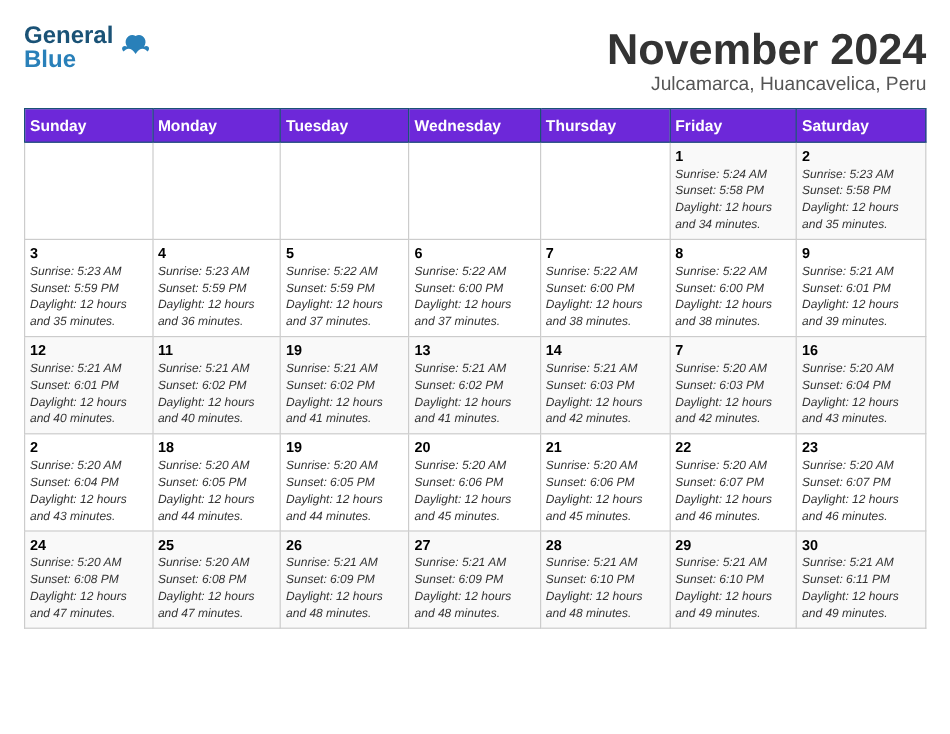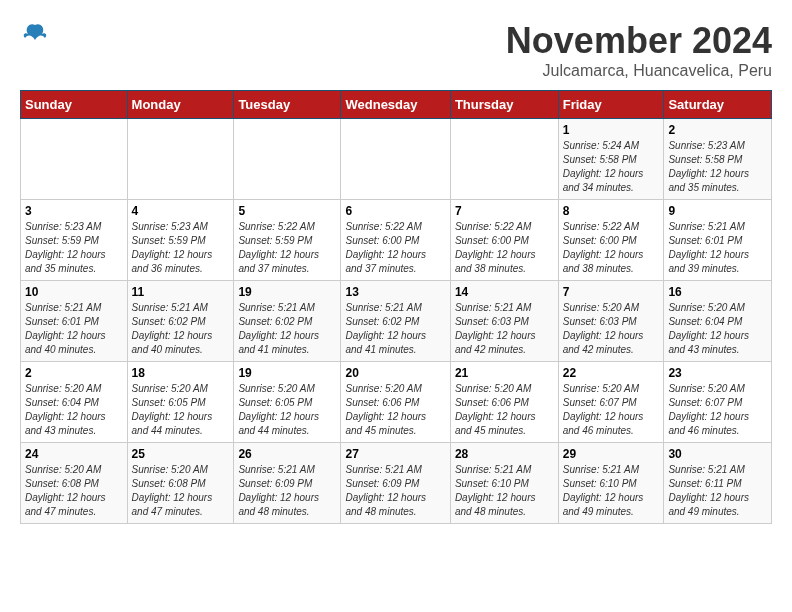--- a/index.html
+++ b/index.html
@@ -33,21 +33,21 @@
     .location {
       font-size: 16px;
       color: #555;
     }
     table {
       width: 100%;
       border-collapse: collapse;
       font-size: 11px;
     }
     thead tr th {
-      background-color: #b91c1c;
+      background-color: #6d28d9;
       color: white;
       padding: 6px 4px;
       text-align: left;
       font-size: 13px;
       font-weight: bold;
       border: 1px solid #1a5276;
     }
     tbody tr td {
       border: 1px solid #ccc;
       vertical-align: top;
@@ -75,20 +75,24 @@
     .empty-cell {
       background: #fff !important;
     }
   </style>
 </head>
 <body>
 
 <div class="header">
   <div class="logo">
     <div style="display:flex; align-items:center; gap:4px;">
+      <div style="display:flex; flex-direction:column; line-height:1;">
+        <span style="font-size:20px; font-weight:bold; color:#1a5276;">General</span>
+        <span style="font-size:20px; font-weight:bold; color:#2980b9;">Blue</span>
+      </div>
       <svg width="30" height="30" viewBox="0 0 30 30">
         <path d="M15 5 C10 2, 4 8, 8 14 C5 12, 2 15, 5 18 C8 14, 12 15, 15 20 C18 15, 22 14, 25 18 C28 15, 25 12, 22 14 C26 8, 20 2, 15 5Z" fill="#2980b9"></path>
       </svg>
     </div>
   </div>
   <div class="title-section">
     <div class="month-title">November 2024</div>
     <div class="location">Julcamarca, Huancavelica, Peru</div>
   </div>
 </div>
@@ -173,21 +177,21 @@
         <td>
           <span class="day-num">9</span>
           <div class="day-info" style="white-space: pre-line;">Sunrise: 5:21 AM
 Sunset: 6:01 PM
 Daylight: 12 hours
 and 39 minutes.</div>
         </td>
       </tr>
       <tr>
         <td>
-          <span class="day-num">10</span>
+          <span class="day-num">12</span>
           <div class="day-info" style="white-space: pre-line;">Sunrise: 5:21 AM
 Sunset: 6:01 PM
 Daylight: 12 hours
 and 40 minutes.</div>
         </td>
         <td>
           <span class="day-num">11</span>
           <div class="day-info" style="white-space: pre-line;">Sunrise: 5:21 AM
 Sunset: 6:02 PM
 Daylight: 12 hours

